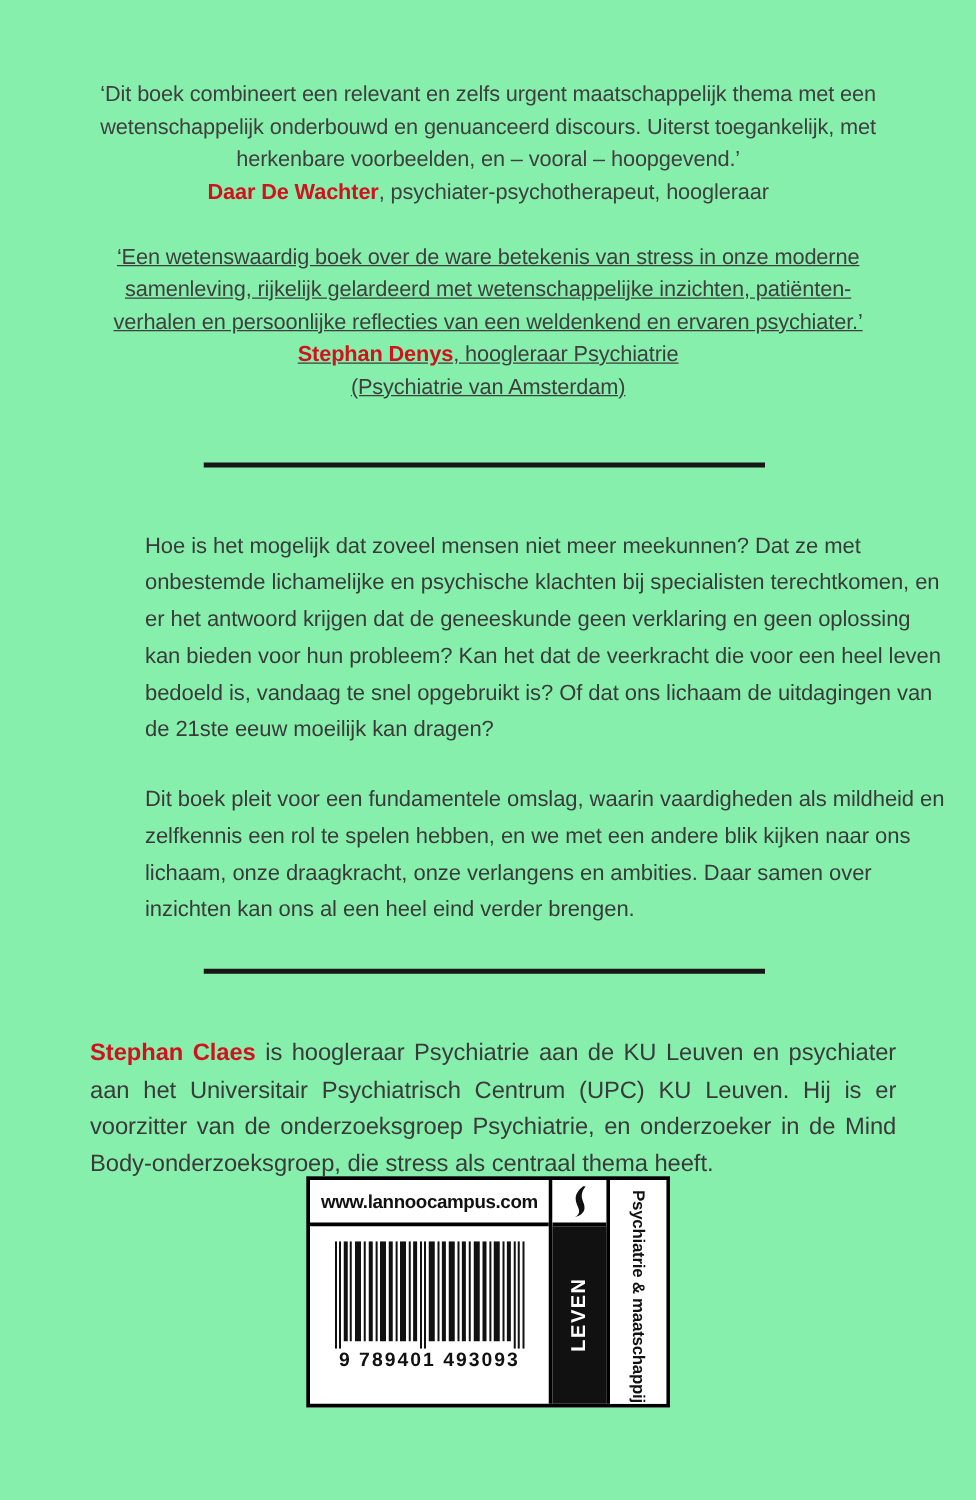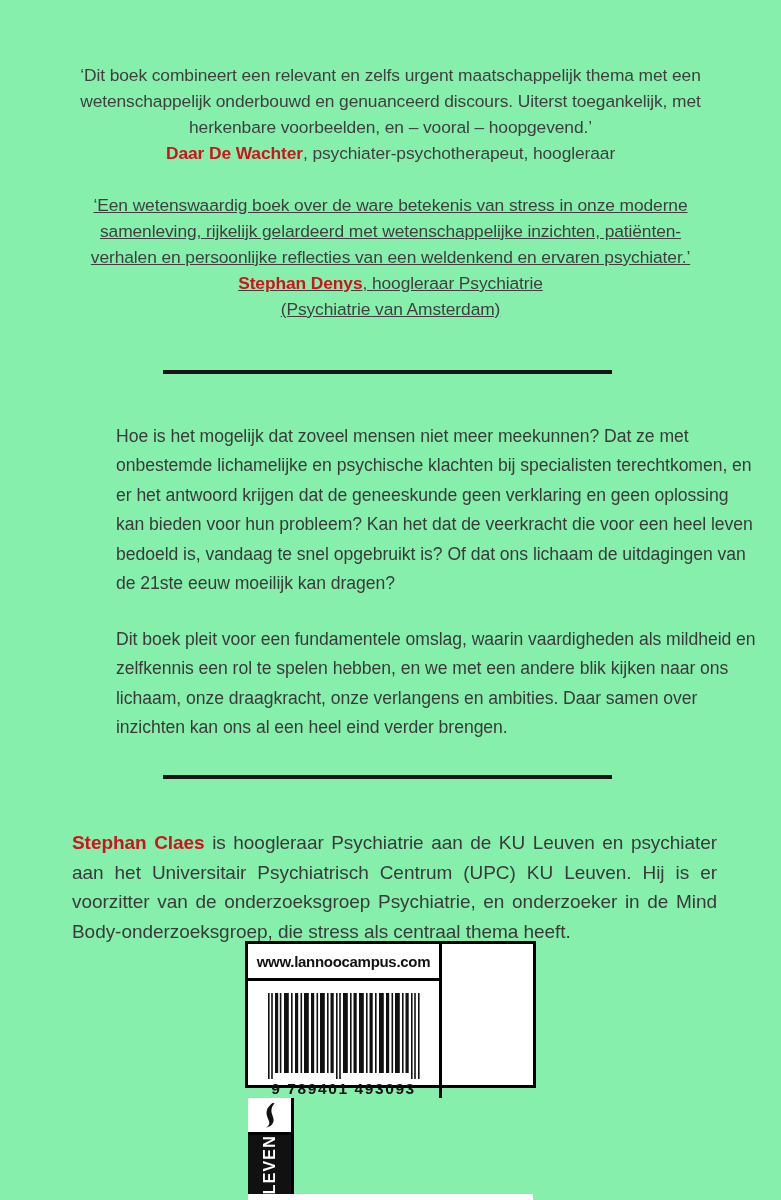--- a/index.html
+++ b/index.html
@@ -90,26 +90,26 @@
     text-align: justify;
     letter-spacing: -0.05px;
   }
 
   
   .barcode-block {
     position: absolute;
     left: 245px;
     top: 941px;
     width: 291px;
-    height: 147px;
+    height: 185px;
     border: 3px solid #000000;
     box-sizing: border-box;
     background: #ffffff;
     display: flex;
-    flex-direction: column;
+    flex-direction: row;
   }
 
   .bc-left {
     width: 194px;
     display: flex;
     flex-direction: column;
     border-right: 3px solid #000;
     box-sizing: border-box;
   }
   .bc-url {

